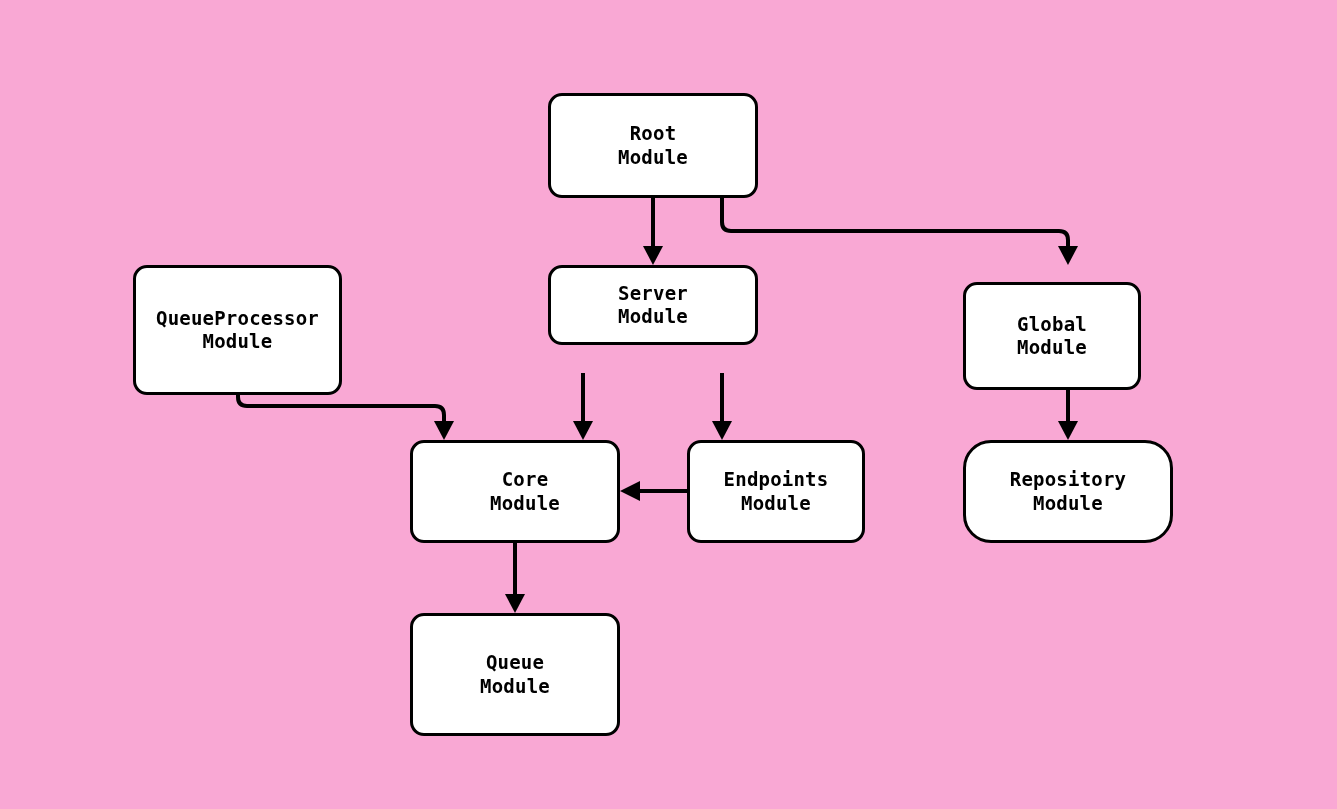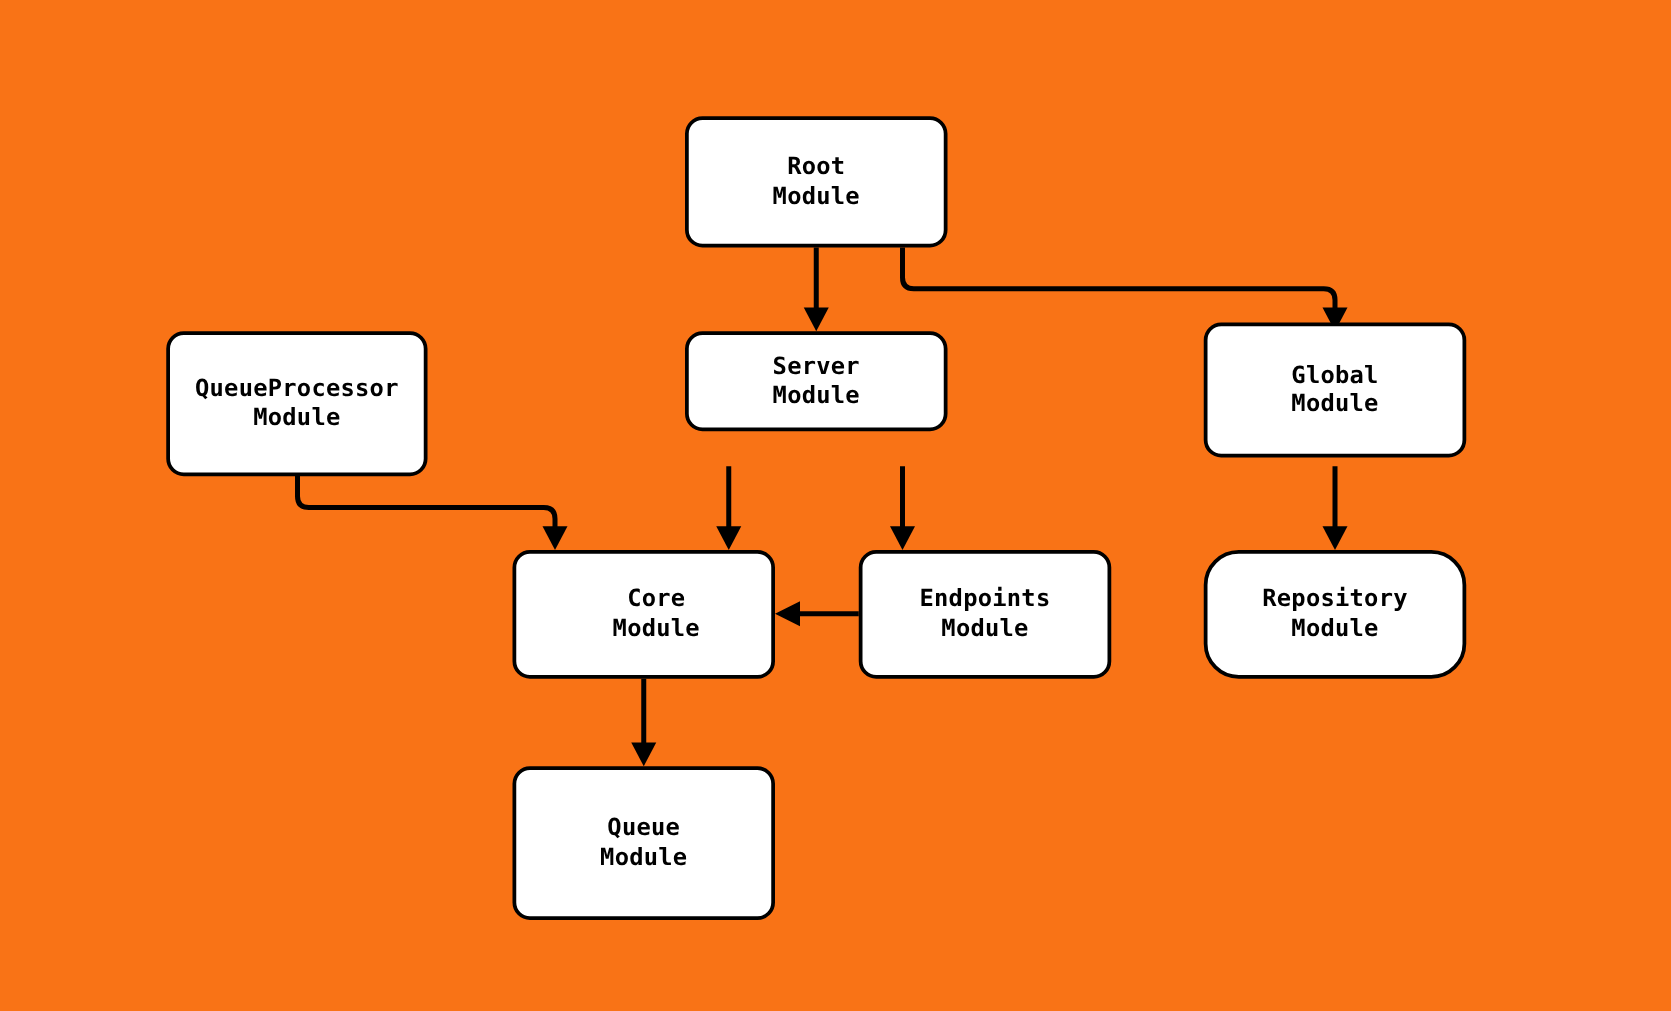--- a/index.html
+++ b/index.html
@@ -5,21 +5,21 @@
 <style>
   html, body {
     margin: 0;
     padding: 0;
     background: #ffffff;
   }
   #diagram-root {
     position: relative;
     width: 1337px;
     height: 809px;
-    background: #f97316;
+    background: #f9a8d4;
     overflow: hidden;
     font-family: "DejaVu Sans Mono", "Liberation Mono", monospace;
   }
   #edge-layer {
     position: absolute;
     left: 0;
     top: 0;
     width: 1337px;
     height: 809px;
     pointer-events: none;
@@ -97,41 +97,41 @@
       <path d="M 515 543 L 515 595" stroke="#000000" stroke-width="4" fill="none"></path>
       <path d="M 505 594 L 525 594 L 515 613 Z" fill="#000000"></path>
     </g>
   </svg>
 
   <div class="node" style="left:548px; top:93px; width:210px; height:105px;">
     <div class="node-label">Root
 Module</div>
   </div>
 
-  <div class="node" style="left:133px; top:265px; width:209px; height:116px;">
+  <div class="node" style="left:133px; top:265px; width:209px; height:130px;">
     <div class="node-label">QueueProcessor
 Module</div>
   </div>
 
   <div class="node" style="left:548px; top:265px; width:210px; height:80px;">
     <div class="node-label">Server
 Module</div>
   </div>
 
-  <div class="node" style="left:963px; top:258px; width:210px; height:108px;">
+  <div class="node" style="left:963px; top:282px; width:178px; height:108px;">
     <div class="node-label">Global
 Module</div>
   </div>
 
   <div class="node" style="left:410px; top:440px; width:210px; height:103px;padding-left:20px;">
     <div class="node-label">Core
 Module</div>
   </div>
 
-  <div class="node" style="left:687px; top:440px; width:202px; height:103px;">
+  <div class="node" style="left:687px; top:440px; width:178px; height:103px;">
     <div class="node-label">Endpoints
 Module</div>
   </div>
 
   <div class="node" style="left:963px; top:440px; width:210px; height:103px;border-radius:28px;">
     <div class="node-label">Repository
 Module</div>
   </div>
 
   <div class="node" style="left:410px; top:613px; width:210px; height:123px;">

